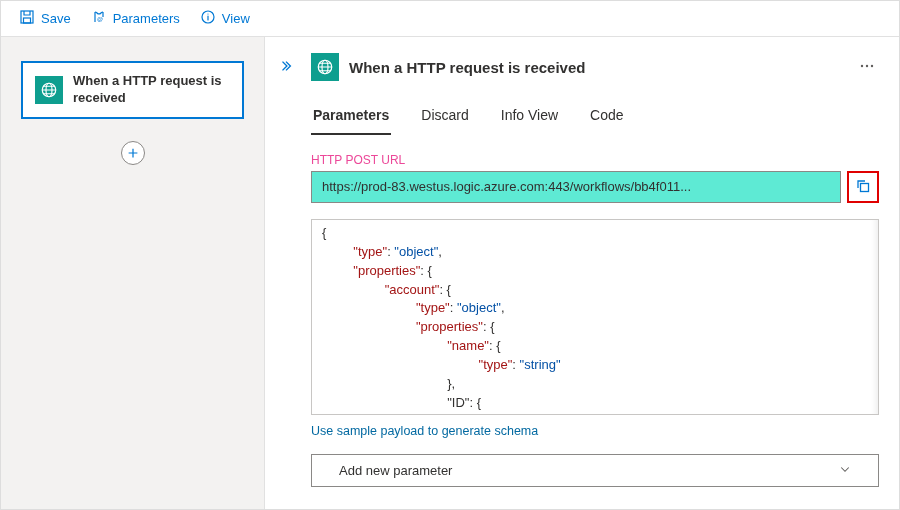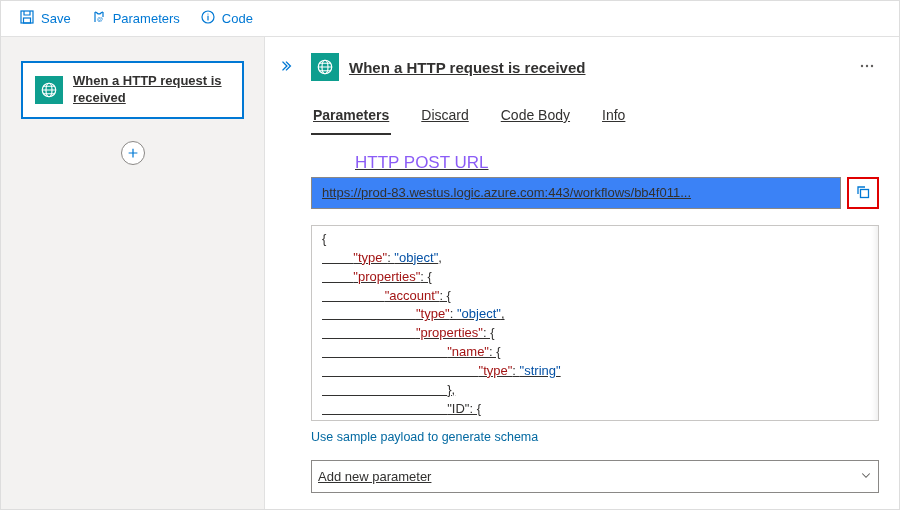--- a/index.html
+++ b/index.html
@@ -2,21 +2,21 @@
 <html><head>
 <meta charset="utf-8">
 <style>
   * { box-sizing: border-box; margin: 0; padding: 0; font-family: "Segoe UI", -apple-system, sans-serif; }
   body { width: 900px; height: 510px; background: #fff; overflow: hidden; border: 1px solid #ddd; font-size: 13px; color: #323130; }
 
   .toolbar { display: flex; align-items: center; height: 36px; padding: 0 8px; border-bottom: 1px solid #e1e1e1; gap: 0; }
   .tb-btn { display: flex; align-items: center; gap: 6px; padding: 4px 10px; cursor: pointer; color: #0078d4; font-size: 13px; }
   .tb-btn svg { width: 16px; height: 16px; }
 
-  .main { display: flex; height: calc(100% - 36px); text-decoration: underline; }
+  .main { display: flex; height: calc(100% - 36px); }
 
   .left-pane { width: 264px; background: #f3f2f1; border-right: 1px solid #e1e1e1; padding: 24px 20px; }
   .card { background: #fff; border: 2px solid #0078d4; display: flex; align-items: center; padding: 10px 12px; gap: 10px; min-height: 58px; }
   .trigger-icon { width: 28px; height: 28px; background: #0e9e8f; display: flex; align-items: center; justify-content: center; color: #fff; flex-shrink: 0; }
   .trigger-icon svg { width: 18px; height: 18px; }
   .card-title { font-size: 13px; font-weight: 600; color: #323130; line-height: 1.3; }
 
   .add-row { display: flex; justify-content: center; margin-top: 22px; }
   .add-btn { width: 24px; height: 24px; border: 1px solid #8a8886; border-radius: 50%; display: flex; align-items: center; justify-content: center; color: #0078d4; cursor: pointer; background: #fff; }
   .add-btn svg { width: 14px; height: 14px; }
@@ -29,35 +29,35 @@
   .panel-title { font-size: 15px; font-weight: 600; flex: 1; }
   .more-btn { color: #605e5c; cursor: pointer; padding: 4px; }
   .more-btn svg { width: 16px; height: 16px; }
 
   .tabs { display: flex; gap: 28px; margin: 20px 0 0 36px; font-size: 14px; }
   .tab { padding: 6px 2px 10px; cursor: pointer; color: #323130; }
   .tab.active { border-bottom: 2px solid #323130; font-weight: 600; }
 
   .panel-body { margin: 18px 0 0 36px; overflow: hidden; }
 
-  .field-label { font-size: 17px; color: #8b5cf6; margin-bottom: 4px; margin-left: 44px; }
+  .field-label { font-size: 12px; color: #ec4899; margin-bottom: 4px; }
 
   .url-row { display: flex; gap: 6px; margin-bottom: 16px; }
-  .url-box { flex: 1; background: #3b82f6; border: 1px solid #8a8886; padding: 7px 10px; color: #323130; font-size: 13px; overflow: hidden; white-space: nowrap; text-overflow: ellipsis; }
+  .url-box { flex: 1; background: #5eead4; border: 1px solid #8a8886; padding: 7px 10px; color: #323130; font-size: 13px; overflow: hidden; white-space: nowrap; text-overflow: ellipsis; }
   .copy-btn { width: 32px; height: 32px; border: 2px solid #e00000; background: #fff; display: flex; align-items: center; justify-content: center; color: #0078d4; cursor: pointer; }
   .copy-btn svg { width: 16px; height: 16px; }
 
   .schema-box { border: 1px solid #c8c6c4; height: 196px; overflow: hidden; padding: 4px 10px 4px; font-family: Consolas, monospace; font-size: 13px; line-height: 1.45; white-space: pre; background: #fff; margin-bottom: 8px; position: relative; box-shadow: inset -8px 0 6px -6px rgba(0,0,0,0.08); }
   .j-pun { color: #323130; }
   .j-key { color: #a31515; }
   .j-str { color: #0451a5; }
 
   .sample-link { color: #0369a1; font-size: 12.5px; cursor: pointer; display: inline-block; margin-bottom: 16px; }
 
-  .add-param { border: 1px solid #8a8886; padding: 8px 6px; font-size: 13px; color: #323130; display: flex; justify-content: space-between; align-items: center; cursor: pointer; }
+  .add-param { border: 1px solid #8a8886; padding: 8px 27px; font-size: 13px; color: #323130; display: flex; justify-content: space-between; align-items: center; cursor: pointer; }
   .add-param svg { width: 12px; height: 12px; color: #605e5c; }
 </style>
 </head>
 <body>
 
 <div class="toolbar">
   <div class="tb-btn">
     <span>
       <svg viewBox="0 0 16 16" fill="none" stroke="currentColor" stroke-width="1.2">
           <rect x="2" y="2" width="12" height="12"></rect>
@@ -76,21 +76,21 @@
     </span>
     <span>Parameters</span>
   </div>
   <div class="tb-btn">
     <span>
       <svg viewBox="0 0 16 16" fill="none" stroke="currentColor" stroke-width="1.2">
           <circle cx="8" cy="8" r="6"></circle>
           <path d="M8 5v0M8 7v4" stroke-linecap="round"></path>
         </svg>
     </span>
-    <span>Code</span>
+    <span>View</span>
   </div>
 </div>
 
 <div class="main">
 
   <div class="left-pane">
     <div class="card">
       <div class="trigger-icon">
         <svg viewBox="0 0 24 24" fill="none" stroke="currentColor" stroke-width="1.6">
             <circle cx="12" cy="12" r="9"></circle>
@@ -130,22 +130,22 @@
             <circle cx="3" cy="8" r="1.2"></circle>
             <circle cx="8" cy="8" r="1.2"></circle>
             <circle cx="13" cy="8" r="1.2"></circle>
           </svg>
       </div>
     </div>
 
     <div class="tabs">
       <div class="tab active">Parameters</div>
       <div class="tab">Discard</div>
-      <div class="tab">Code Body</div>
-      <div class="tab">Info</div>
+      <div class="tab">Info View</div>
+      <div class="tab">Code</div>
     </div>
 
     <div class="panel-body">
 
       <div class="field-label">HTTP POST URL</div>
       <div class="url-row">
         <div class="url-box">https://prod-83.westus.logic.azure.com:443/workflows/bb4f011...</div>
         <div class="copy-btn">
           <span>
             <svg viewBox="0 0 16 16" fill="none" stroke="currentColor" stroke-width="1.3">

